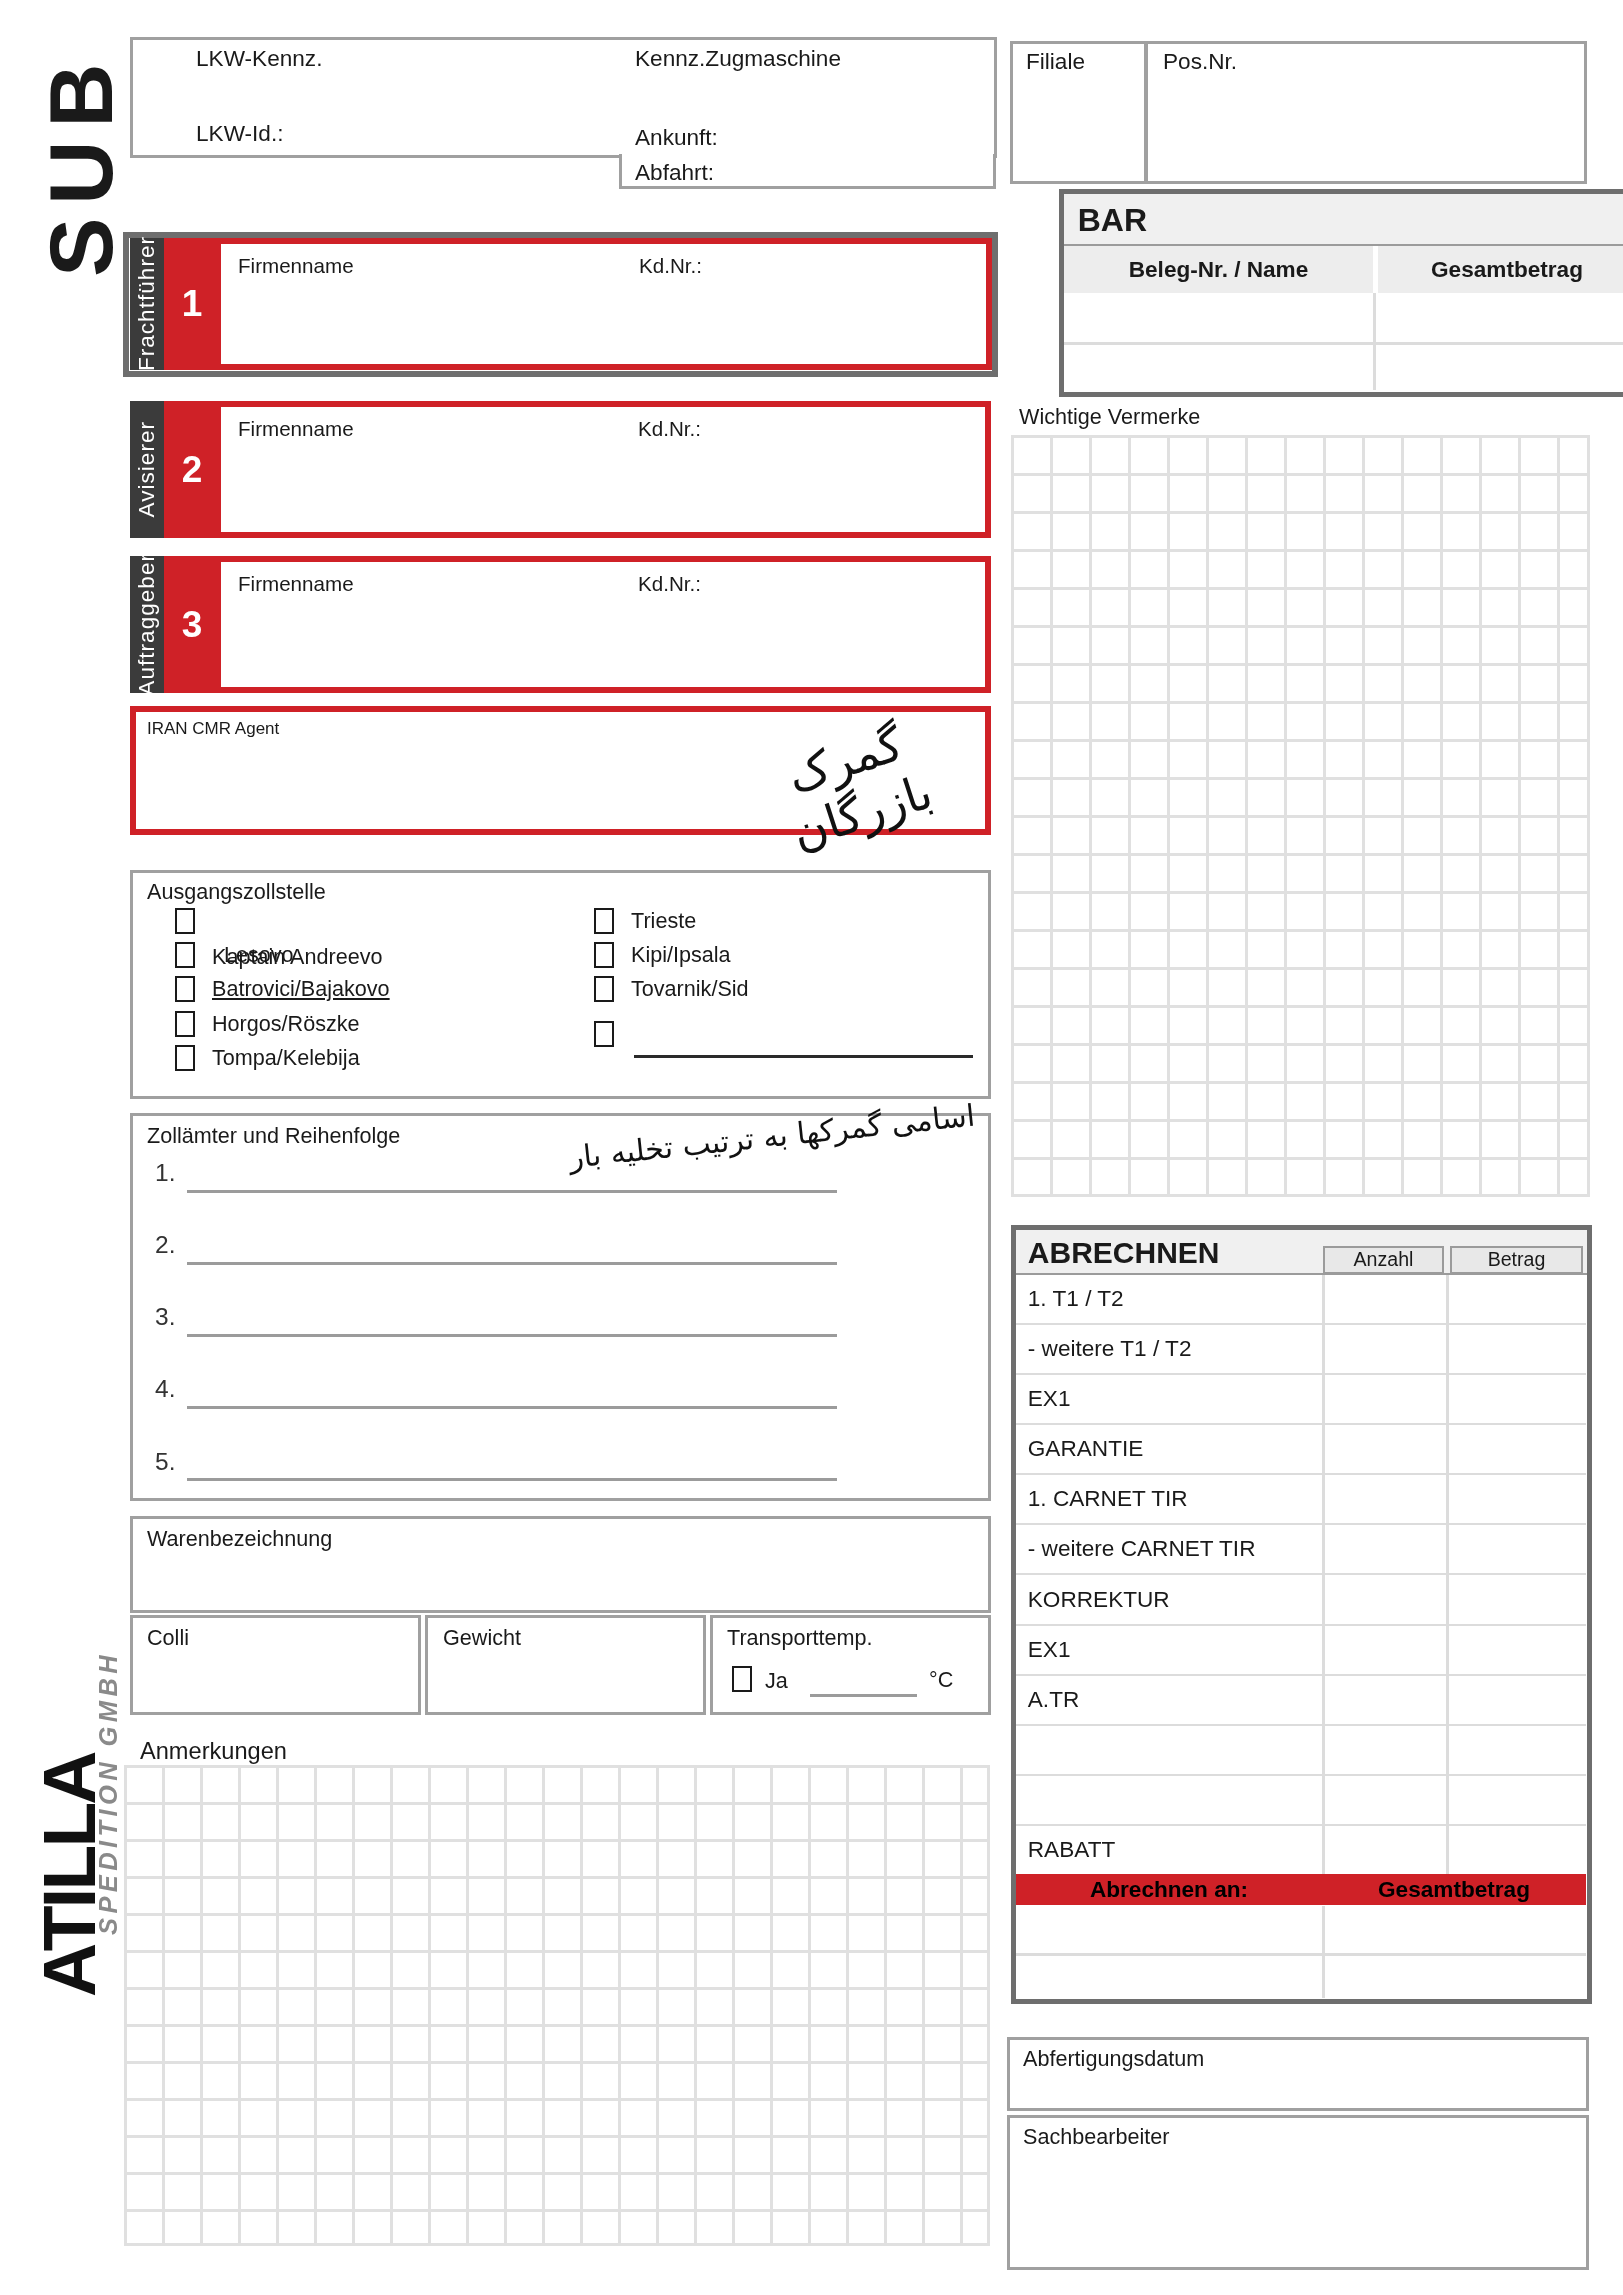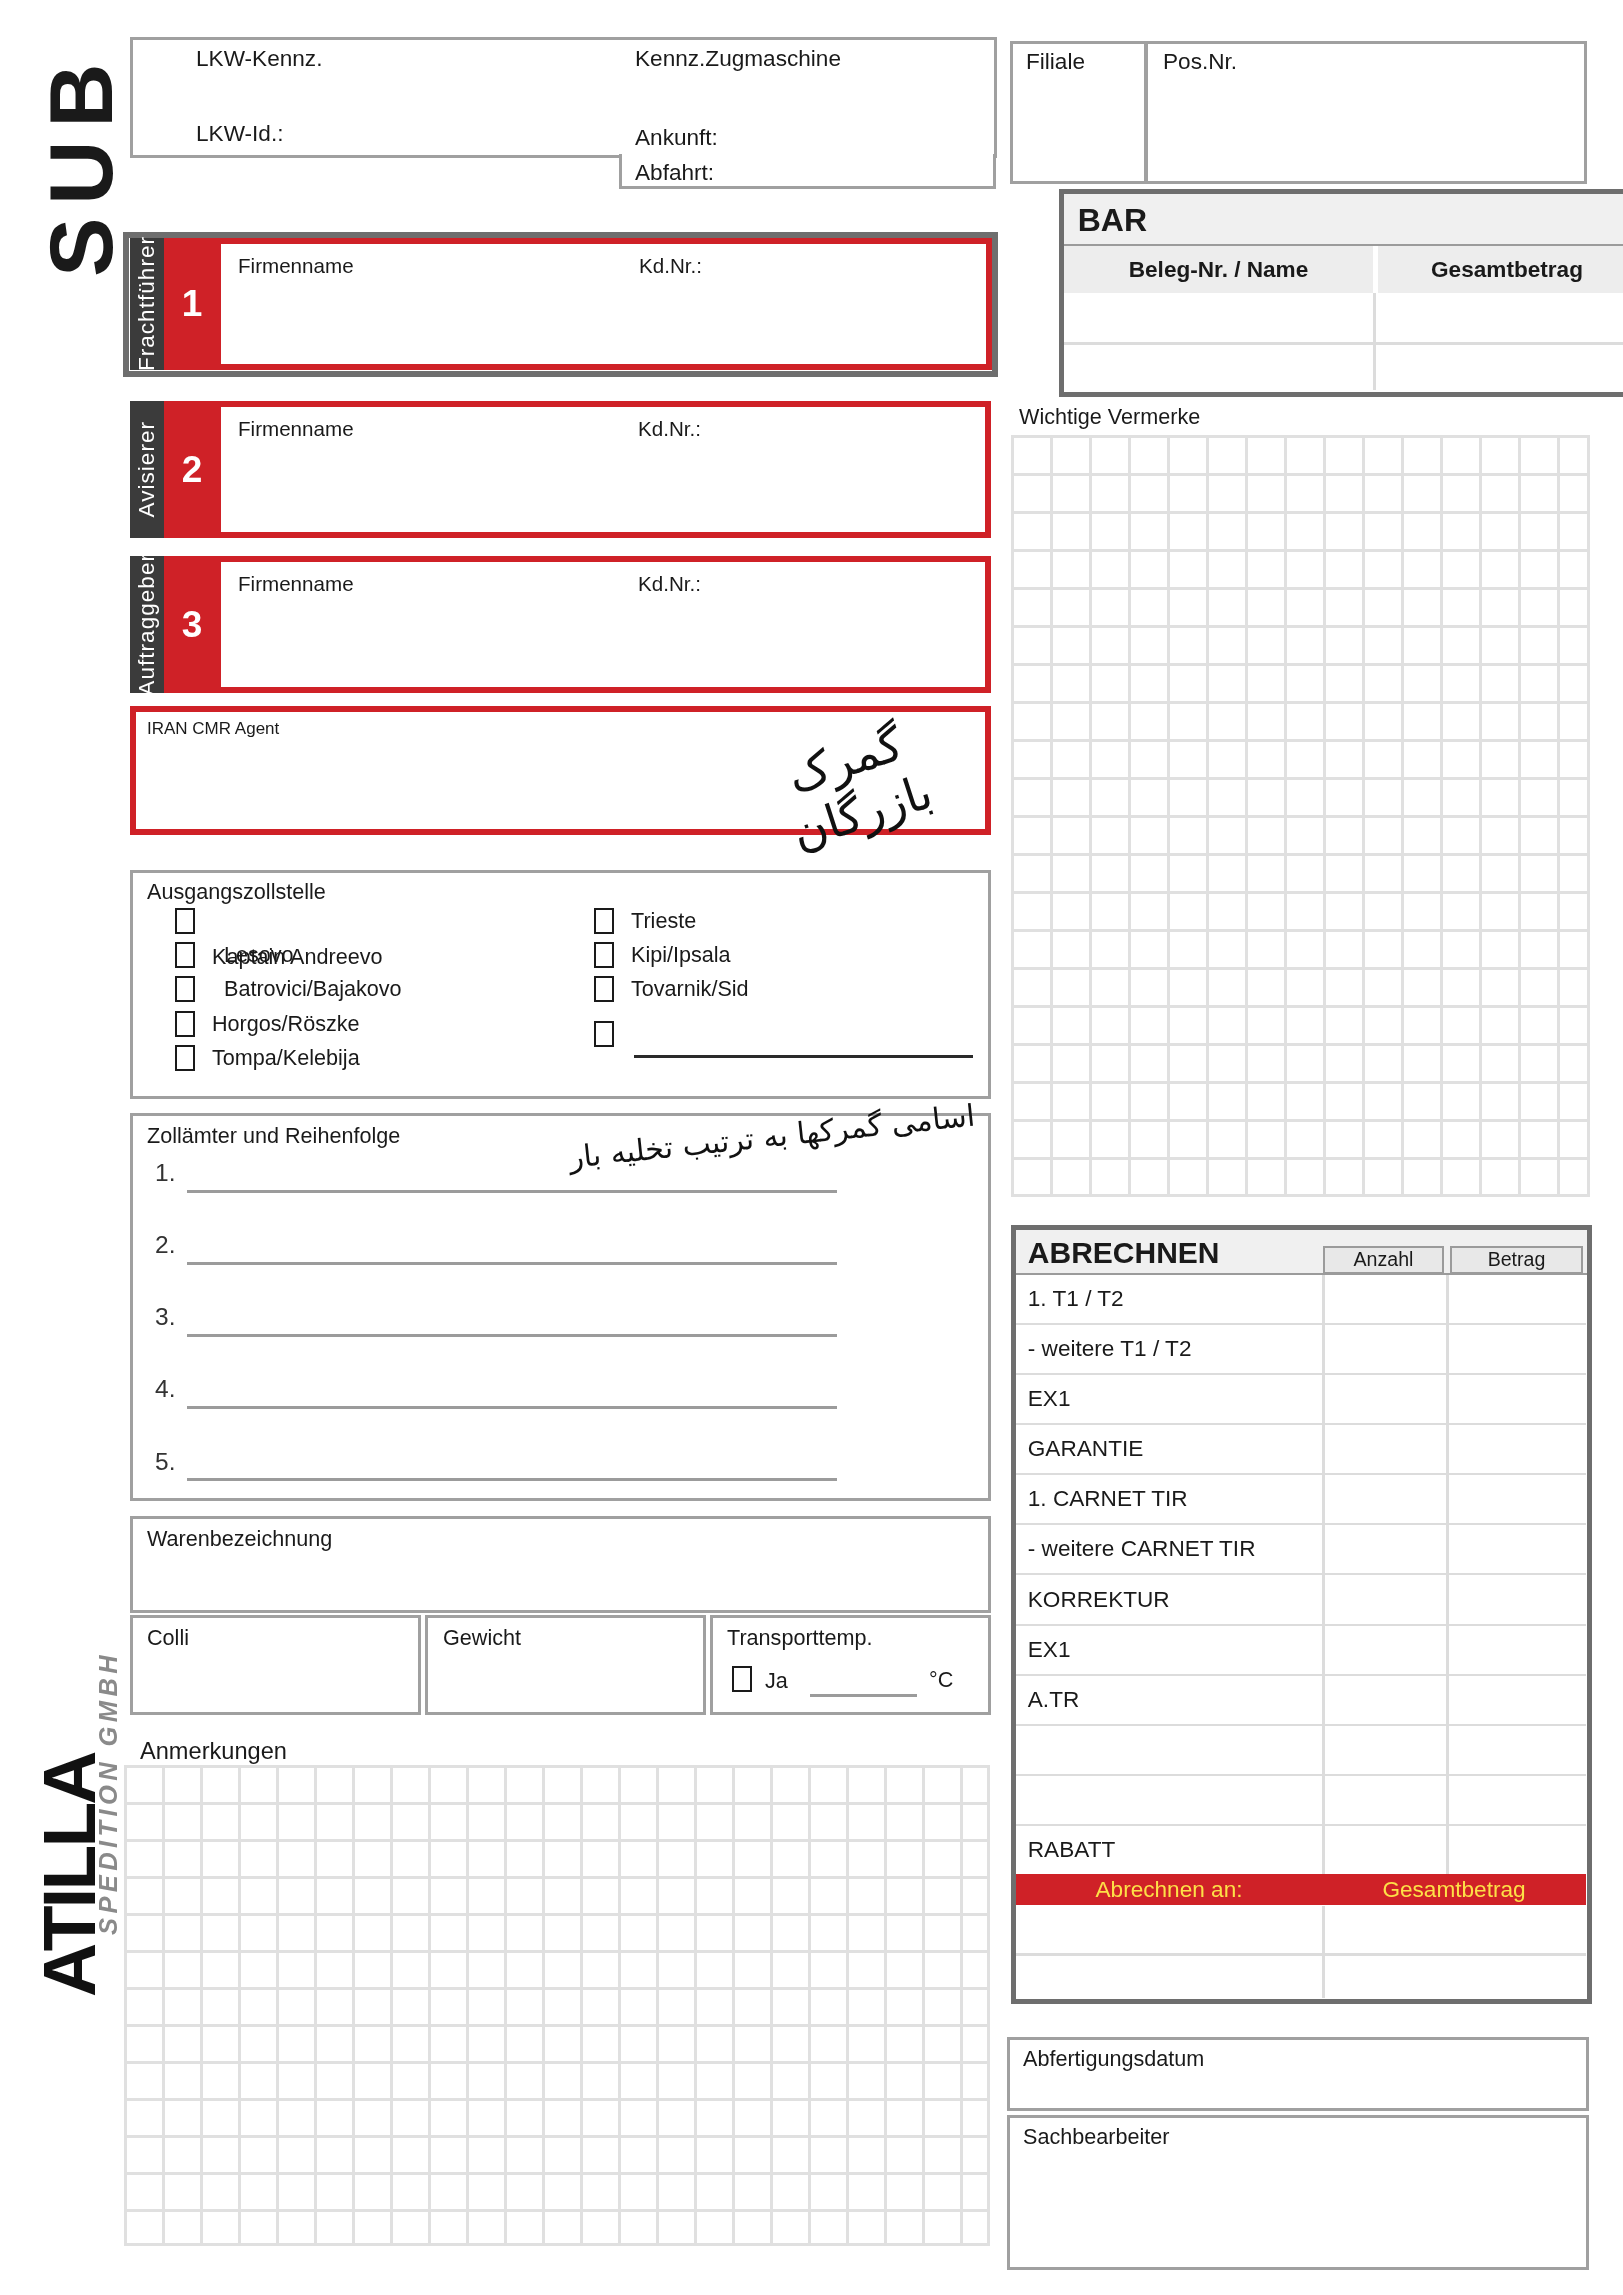--- a/index.html
+++ b/index.html
@@ -26,21 +26,21 @@
   
   .panel{position:absolute;background:#fff;border:5.9px solid #6e6e6e;box-sizing:border-box;}
   .strip{position:absolute;left:0;top:0;width:100%;background:#f0f0f0;border-bottom:2.5px solid #9b9b9b;box-sizing:border-box;}
   .hdrcell{position:absolute;background:#ededed;display:flex;align-items:center;justify-content:center;
            font-weight:bold;font-size:22.6px;}
   .smcell{position:absolute;background:#e8e8e8;border:2px solid #9b9b9b;box-sizing:border-box;
           display:flex;align-items:center;justify-content:center;font-size:19.6px;}
   .sep{position:absolute;background:#dcdcdc;}
   .ab-row{box-sizing:border-box;border-bottom:2.5px solid #dcdcdc;display:flex;align-items:center;
           padding-left:11.8px;font-size:22.6px;}
-  .redbar{position:absolute;background:#cf2127;color:#fde047;font-weight:normal;font-size:22.6px;display:flex;}
+  .redbar{position:absolute;background:#cf2127;color:#000000;font-weight:bold;font-size:22.6px;display:flex;}
   .redbar div{display:flex;align-items:center;justify-content:center;}
   .hand{position:absolute;font-family:"DejaVu Sans",sans-serif;color:#111;}
 </style>
 </head>
 <body>
 
 <div class="page">
 
   <div class="abs vtext" style="left:30px;top:34px;width:79px;height:260px;font-size:89px;font-weight:bold;letter-spacing:12.8px;color:#1a1a1a;text-align:center;">SUB</div>
 
@@ -115,21 +115,21 @@
   <div class="hand" style="left:726px;top:731px;width:255px;font-size:47px;transform:rotate(-18deg);text-align:center;">گمرک بازرگان</div>
 
   <div class="box" style="left:130px;top:870px;width:861px;height:229px;"></div>
   <span class="lbl" style="left:147px;top:880px;font-size:21.6px;">Ausgangszollstelle</span>
 
   <span class="checkbox" style="left:175px;top:908px;"></span>
   <span class="lbl" style="left:212px;top:909px;margin-top:36px;">Kaptain Andreevo</span>
   <span class="checkbox" style="left:175px;top:942px;"></span>
   <span class="lbl" style="left:224px;top:943px;">Lesovo</span>
   <span class="checkbox" style="left:175px;top:976px;"></span>
-  <span class="lbl" style="left:224px;top:977px;">Batrovici/Bajakovo</span>
+  <span class="lbl" style="left:212px;top:977px;text-decoration:underline;">Batrovici/Bajakovo</span>
   <span class="checkbox" style="left:175px;top:1011px;"></span>
   <span class="lbl" style="left:212px;top:1012px;">Horgos/Röszke</span>
   <span class="checkbox" style="left:175px;top:1045px;"></span>
   <span class="lbl" style="left:212px;top:1046px;">Tompa/Kelebija</span>
 
   <span class="checkbox" style="left:594px;top:908px;"></span>
   <span class="lbl" style="left:631px;top:909px;">Trieste</span>
   <span class="checkbox" style="left:594px;top:942px;"></span>
   <span class="lbl" style="left:631px;top:943px;">Kipi/Ipsala</span>
   <span class="checkbox" style="left:594px;top:976px;"></span>

